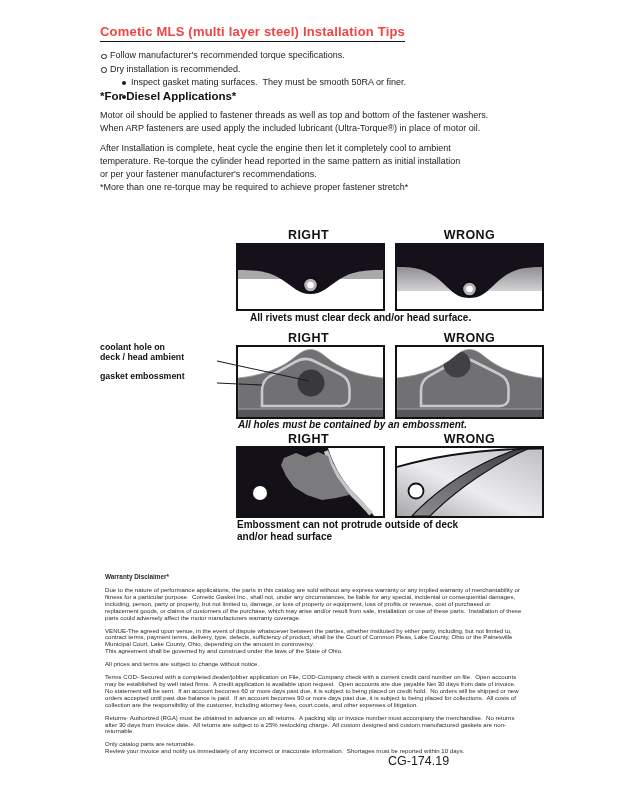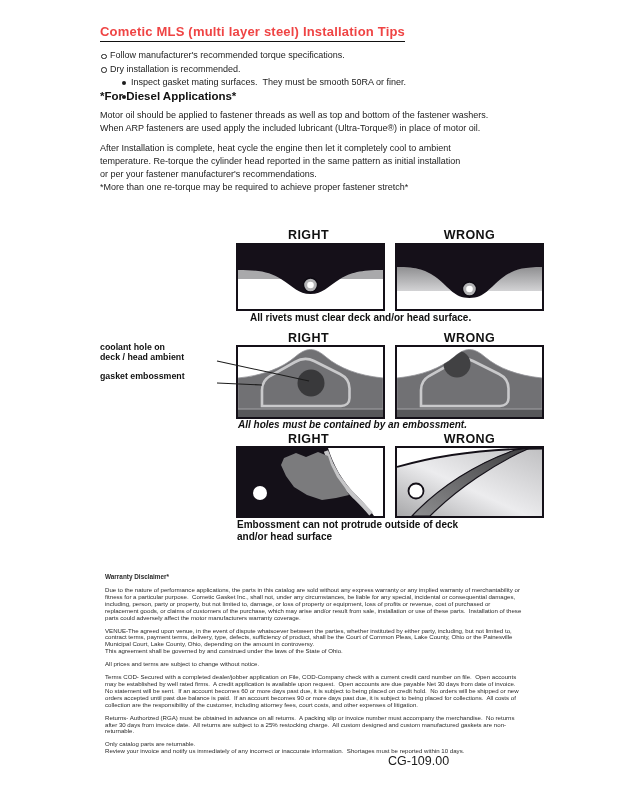--- a/index.html
+++ b/index.html
@@ -184,13 +184,13 @@
   <p>Due to the nature of performance applications, the parts in this catalog are sold without any express warranty or any implied warranty of merchantability or fitness for a particular purpose.  Cometic Gasket Inc., shall not, under any circumstances, be liable for any special, incidental or consequential damages, including, person, party or property, but not limited to, damage, or loss of property or equipment, loss of profits or revenue, cost of purchased or replacement goods, or claims of customers of the purchase, which may arise and/or result from sale, installation or use of these parts.  Installation of these parts could adversely affect the motor manufacturers warranty coverage.</p>
   <p>VENUE-The agreed upon venue, in the event of dispute whatsoever between the parties, whether instituted by either party, including, but not limited to, contract terms, payment terms, delivery, type, defects, sufficiency of product, shall be the Court of Common Pleas, Lake County, Ohio or the Painesville Municipal Court, Lake County, Ohio, depending on the amount in controversy.
 This agreement shall be governed by and construed under the laws of the State of Ohio.</p>
   <p>All prices and terms are subject to change without notice.</p>
   <p>Terms COD- Secured with a completed dealer/jobber application on File, COD-Company check with a current credit card number on file.  Open accounts may be established by well rated firms.  A credit application is available upon request.  Open accounts are due payable Net 30 days from date of invoice.  No statement will be sent.  If an account becomes 60 or more days past due, it is subject to being placed on credit hold.  No orders will be shipped or new orders accepted until past due balance is paid.  If an account becomes 90 or more days past due, it is subject to being placed for collections.  All costs of collection are the responsibility of the customer, including attorney fees, court costs, and other expenses of litigation.</p>
   <p>Returns- Authorized (RGA) must be obtained in advance on all returns.  A packing slip or invoice number must accompany the merchandise.  No returns after 30 days from invoice date.  All returns are subject to a 25% restocking charge.  All custom designed and custom manufactured gaskets are non-returnable.</p>
   <p>Only catalog parts are returnable.
 Review your invoice and notify us immediately of any incorrect or inaccurate information.  Shortages must be reported within 10 days.</p>
 </div>
 
-<div class="abs page-code">CG-109.00</div>
+<div class="abs page-code">CG-174.19</div>
 
 </body></html>

